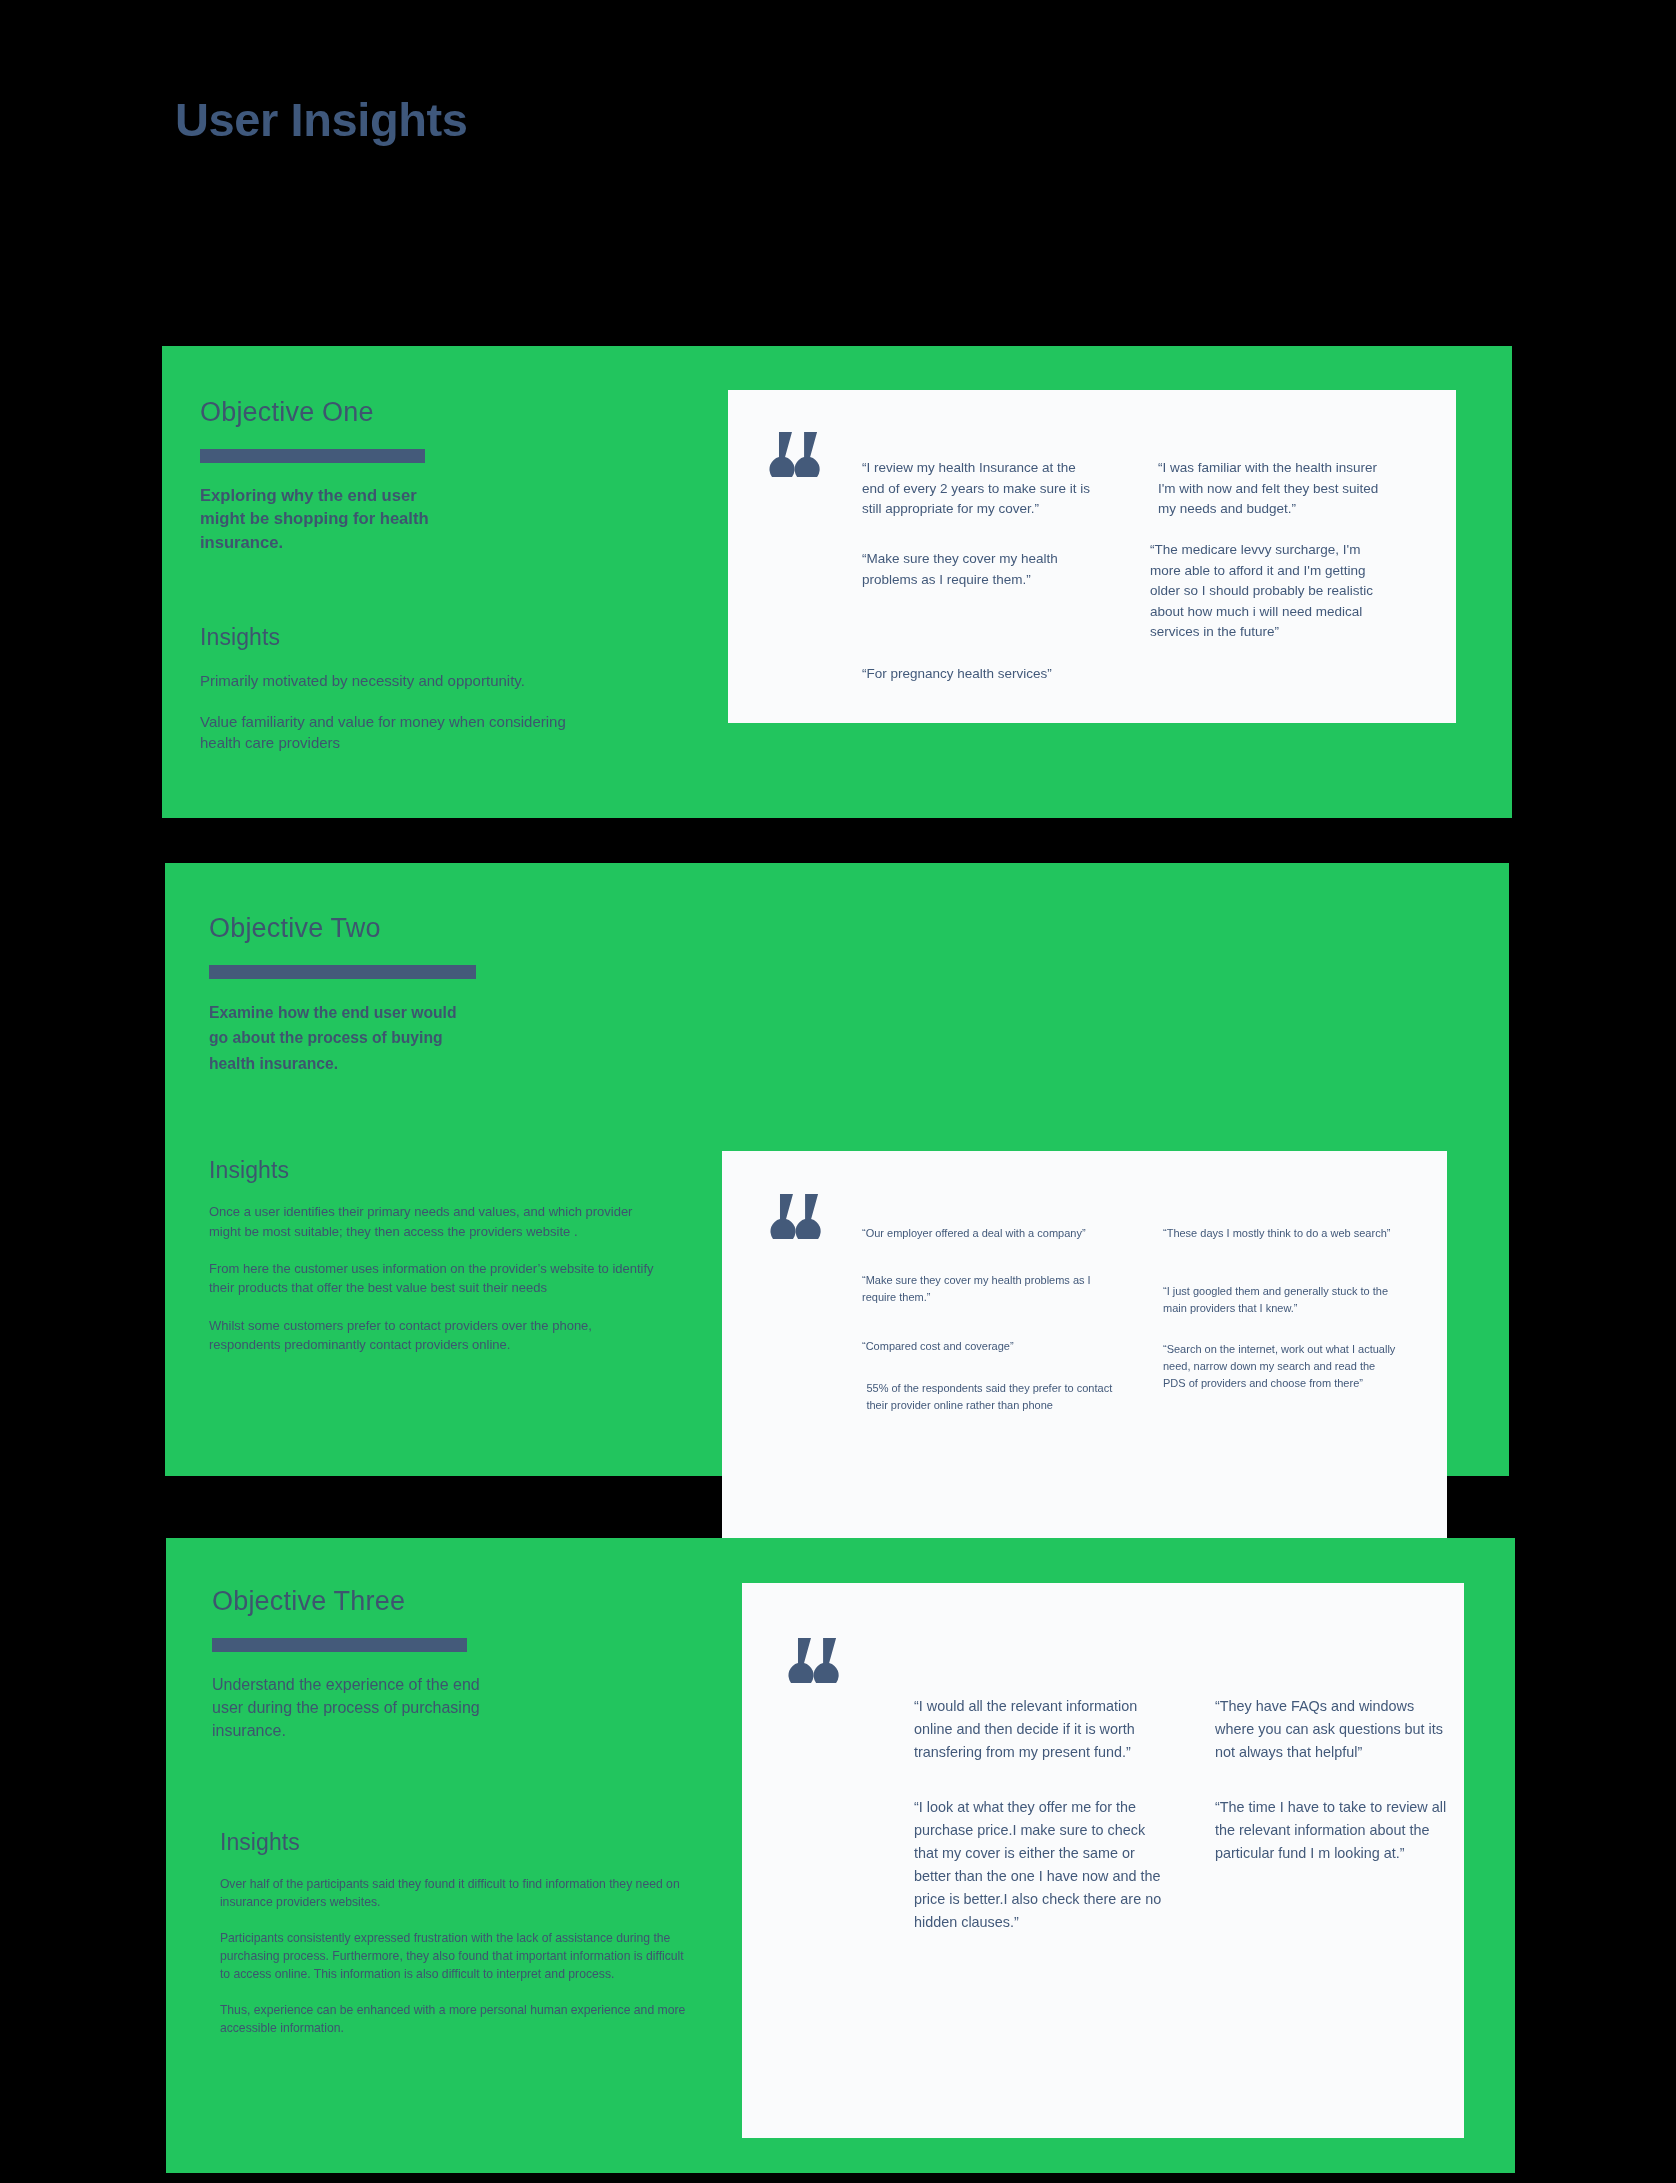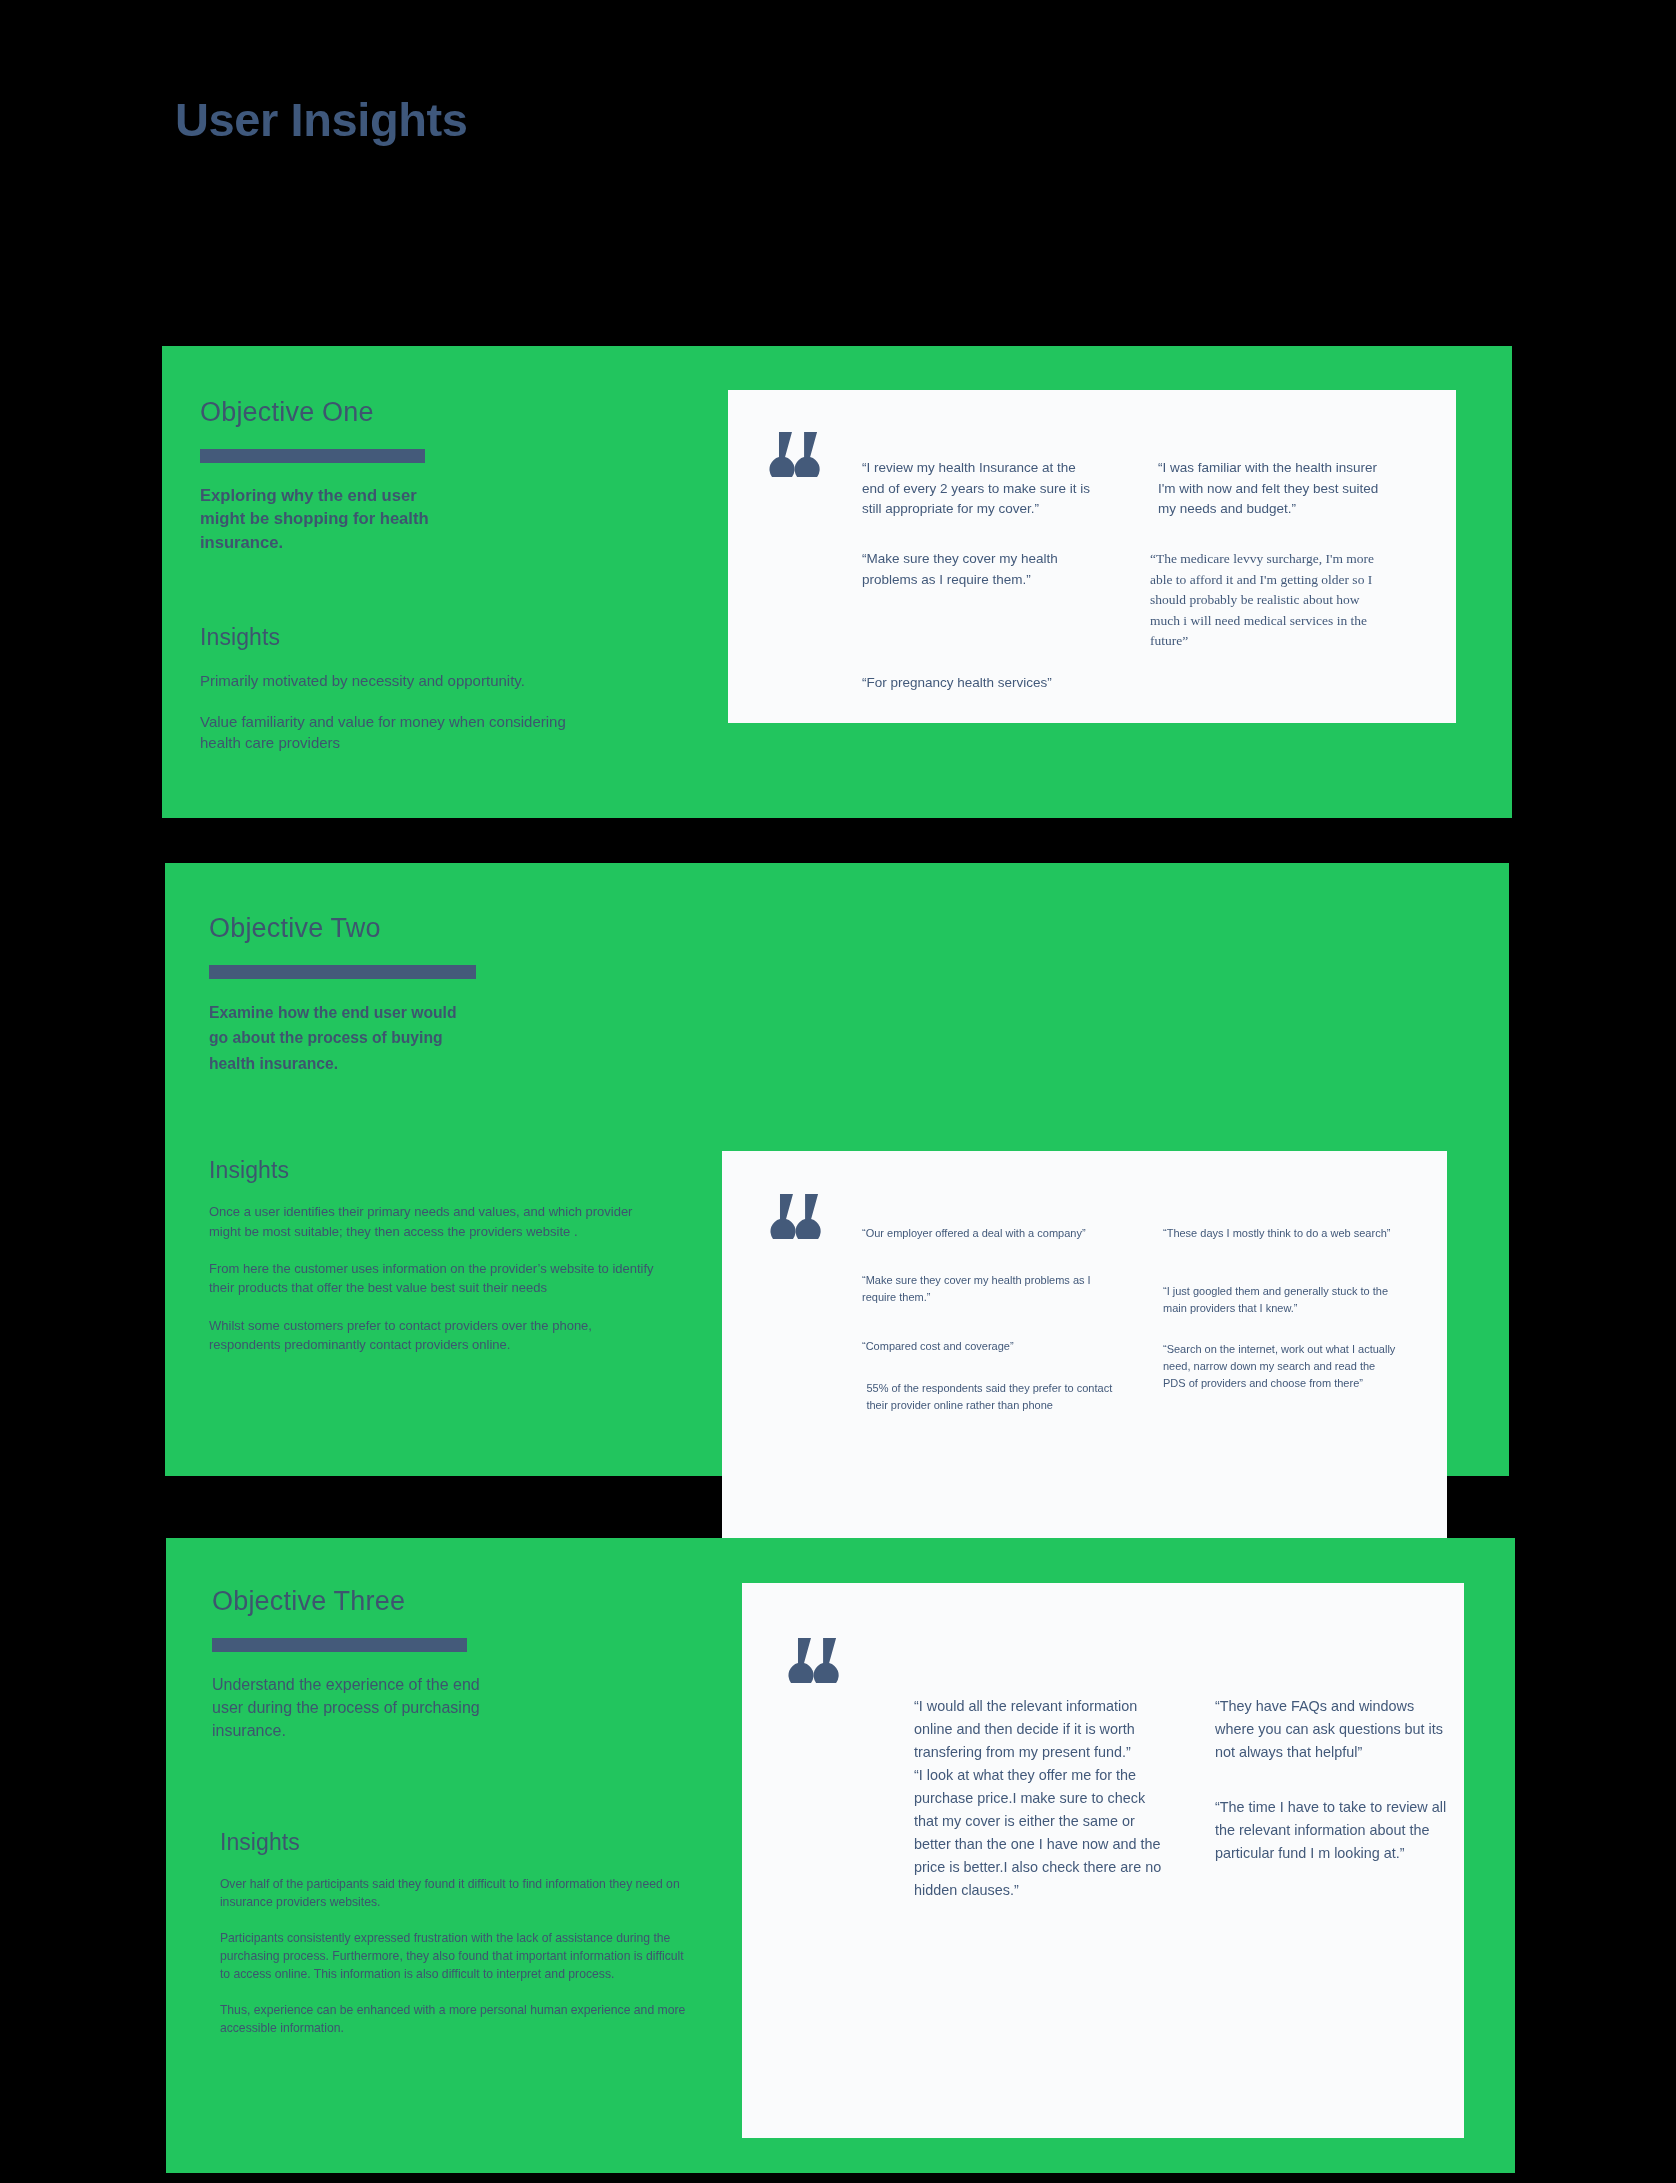--- a/index.html
+++ b/index.html
@@ -116,21 +116,21 @@
   
   #card-1 .quote-panel { left:566px; top:44px; width:728px; height:333px; }
   #qmark-1 { left:607px; top:86px; }
   #grid-1 { left:700px; top:112px; width:576px;
             grid-template-columns:288px 288px;
             column-gap:0; }
   #grid-1 .quote { font-size:13.5px; line-height:1.53; padding-right:48px; }
   #grid-1 .q-a { grid-column:1; grid-row:1; }
   #grid-1 .q-b { grid-column:2; grid-row:1;margin-left:8px; }
   #grid-1 .q-c { grid-column:1; grid-row:2; margin-top:29px; }
-  #grid-1 .q-d { grid-column:2; grid-row:2; margin-top:29px;font-family:Liberation Serif, serif; }
+  #grid-1 .q-d { grid-column:2; grid-row:2; margin-top:20px; }
   #grid-1 .q-e { grid-column:1; grid-row:3; margin-top:21px; }
 
   
   #card-2 .quote-panel { left:557px; top:288px; width:725px; height:480px; }
   #qmark-2 { left:605px; top:331px; }
   #grid-2 { left:697px; top:362px; width:585px;
             grid-template-columns:301px 284px; }
   #grid-2 .quote { font-size:11px; line-height:1.55; padding-right:48px; }
   #grid-2 .q-a { grid-column:1; grid-row:1; }
   #grid-2 .q-b { grid-column:2; grid-row:1; }
@@ -141,21 +141,21 @@
   #grid-2 .q-g { grid-column:2; grid-row:3 / span 2; margin-top:23.6px; }
 
   
   #card-3 .quote-panel { left:576px; top:45px; width:722px; height:555px; }
   #qmark-3 { left:622px; top:100px; }
   #grid-3 { left:748px; top:157px; width:581px;
             grid-template-columns:301px 279px; }
   #grid-3 .quote { font-size:14.4px; line-height:1.60; padding-right:44px; }
   #grid-3 .q-a { grid-column:1; grid-row:1; }
   #grid-3 .q-b { grid-column:2; grid-row:1; }
-  #grid-3 .q-c { grid-column:1; grid-row:2; }
+  #grid-3 .q-c { grid-column:1; grid-row:2; margin-top:32px; }
   #grid-3 .q-d { grid-column:2; grid-row:2; margin-top:32px; }
 </style>
 </head>
 <body>
 
 <h1 id="page-title">User Insights</h1>
 <p id="hidden-note-1" class="hidden-note"></p>
 <p id="hidden-note-2" class="hidden-note"></p>
 
 <section id="card-1" class="card">

